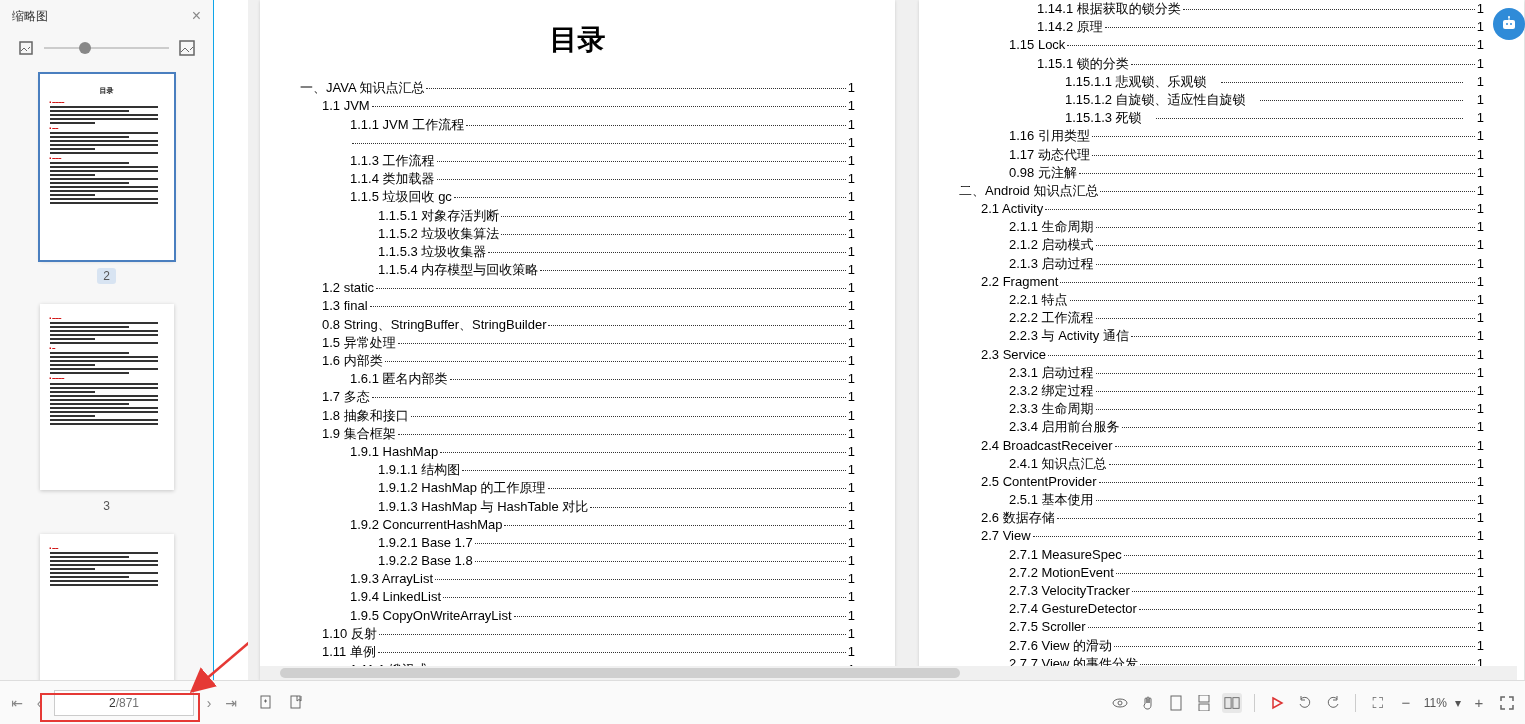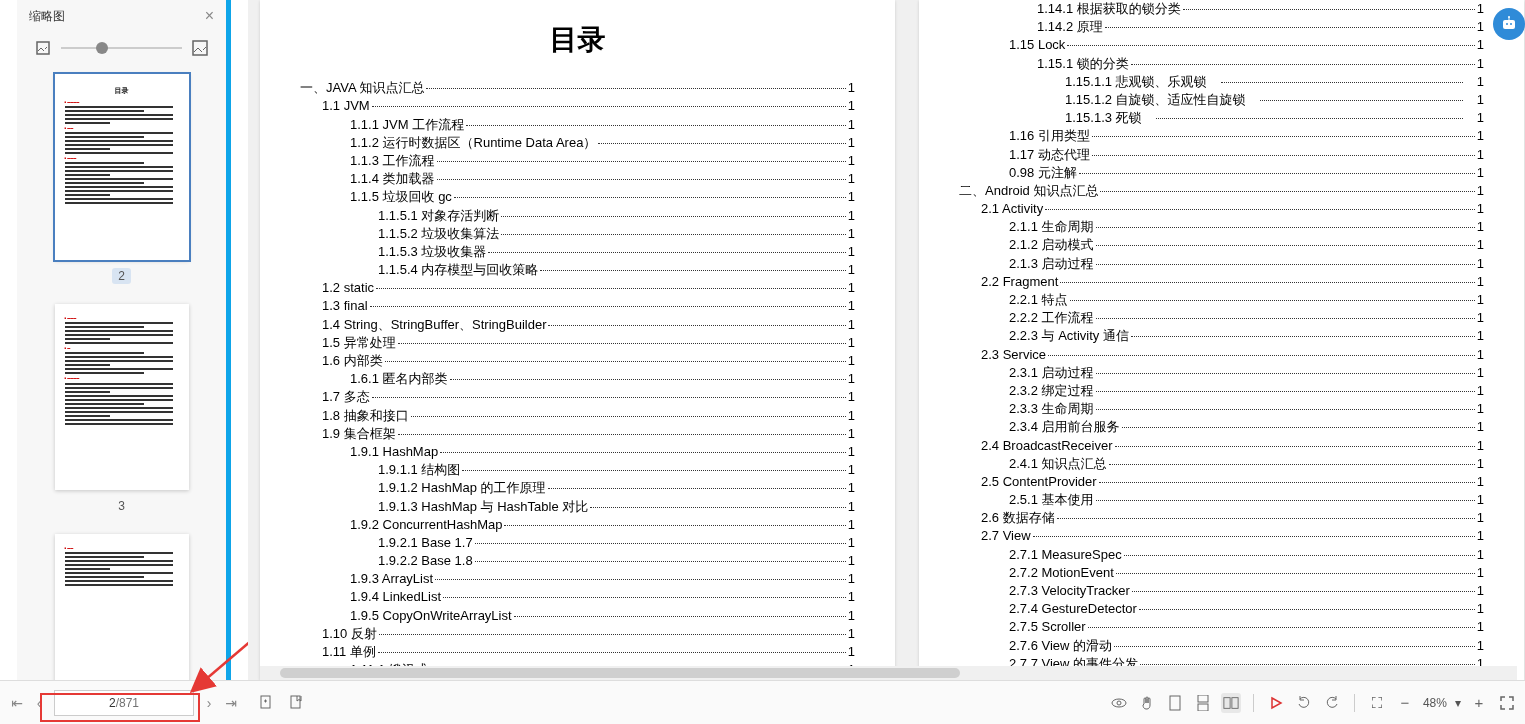--- a/index.html
+++ b/index.html
@@ -1,17 +1,17 @@
 <!DOCTYPE html>
 <html><head>
 <meta charset="utf-8">
 <style>
 * { margin: 0; padding: 0; box-sizing: border-box; }
 body { font-family: "Microsoft YaHei", Arial, sans-serif; font-size: 12px; background: #fff; overflow: hidden; width: 1525px; height: 724px; position: relative; }
-.sidebar { position: absolute; left: 17px; top: 0; width: 214px; height: 680px; background: #f7f7f7; border-right: 5px solid #0ea5e9; }
+.sidebar { position: absolute; left: 0; top: 0; width: 214px; height: 680px; background: #f7f7f7; border-right: 1px solid #0ea5e9; }
 .sidebar-header { height: 32px; display: flex; align-items: center; justify-content: space-between; padding: 0 12px; }
 .sidebar-title { font-size: 12px; color: #333; }
 .close-x { font-size: 16px; color: #888; cursor: pointer; }
 .sidebar-tools { height: 32px; display: flex; align-items: center; justify-content: space-between; padding: 0 18px; }
 .icon-sq { width: 16px; height: 16px; fill: #666; stroke: #666; }
 .slider { flex: 1; margin: 0 10px; position: relative; height: 2px; background: #ccc; }
 .slider-thumb { position: absolute; top: -5px; left: 35px; width: 12px; height: 12px; border-radius: 50%; background: #888; }
 .thumbs-scroll { overflow-y: auto; height: calc(100% - 64px); padding: 10px 0; }
 .thumb-item { text-align: center; margin-bottom: 20px; }
 .thumb-page { width: 134px; height: 186px; background: #fff; margin: 0 auto; box-shadow: 0 1px 4px rgba(0,0,0,.2); padding: 12px 10px; font-size: 4px; line-height: 1.4; color: #222; text-align: left; overflow: hidden; }
@@ -188,21 +188,20 @@
           <span class="toc-text">1.1 JVM</span>
           <span class="toc-dots"></span>
           <span class="toc-page">1</span>
         </div>
         <div class="toc-line indent2">
           <span class="toc-text">1.1.1 JVM 工作流程</span>
           <span class="toc-dots"></span>
           <span class="toc-page">1</span>
         </div>
         <div class="toc-line indent2">
-          <span class="toc-text">1.1.2 运行时数据区（Runtime Data Area）</span>
           <span class="toc-dots"></span>
           <span class="toc-page">1</span>
         </div>
         <div class="toc-line indent2">
           <span class="toc-text">1.1.3 工作流程</span>
           <span class="toc-dots"></span>
           <span class="toc-page">1</span>
         </div>
         <div class="toc-line indent2">
           <span class="toc-text">1.1.4 类加载器</span>
@@ -238,21 +237,21 @@
           <span class="toc-text">1.2 static</span>
           <span class="toc-dots"></span>
           <span class="toc-page">1</span>
         </div>
         <div class="toc-line indent1">
           <span class="toc-text">1.3 final</span>
           <span class="toc-dots"></span>
           <span class="toc-page">1</span>
         </div>
         <div class="toc-line indent1">
-          <span class="toc-text">1.4 String、StringBuffer、StringBuilder</span>
+          <span class="toc-text">0.8 String、StringBuffer、StringBuilder</span>
           <span class="toc-dots"></span>
           <span class="toc-page">1</span>
         </div>
         <div class="toc-line indent1">
           <span class="toc-text">1.5 异常处理</span>
           <span class="toc-dots"></span>
           <span class="toc-page">1</span>
         </div>
         <div class="toc-line indent1">
           <span class="toc-text">1.6 内部类</span>
@@ -608,21 +607,21 @@
       </div>
     <div class="bb-icon">
         <svg width="16" height="16" viewBox="0 0 16 16">
           <path d="M12 4 A5 5 0 1 0 13 9" fill="none" stroke="#666"></path>
           <path d="M12 1 L12 5 L8 5" fill="none" stroke="#666"></path>
         </svg>
       </div>
     <div style="width:1px;height:18px;background:#ccc;margin:0 4px"></div>
     <div class="bb-icon">⛶</div>
     <div class="bb-icon">−</div>
-    <span class="zoom-text">48%</span>
+    <span class="zoom-text">11%</span>
     <span class="zoom-text">▾</span>
     <div class="bb-icon">+</div>
     <div class="bb-icon">
         <svg width="14" height="14" viewBox="0 0 14 14">
           <path d="M1 5V1h4M9 1h4v4M13 9v4H9M5 13H1V9" fill="none" stroke="#666" stroke-width="1.5"></path>
         </svg>
       </div>
   </div>
 </div>
 

